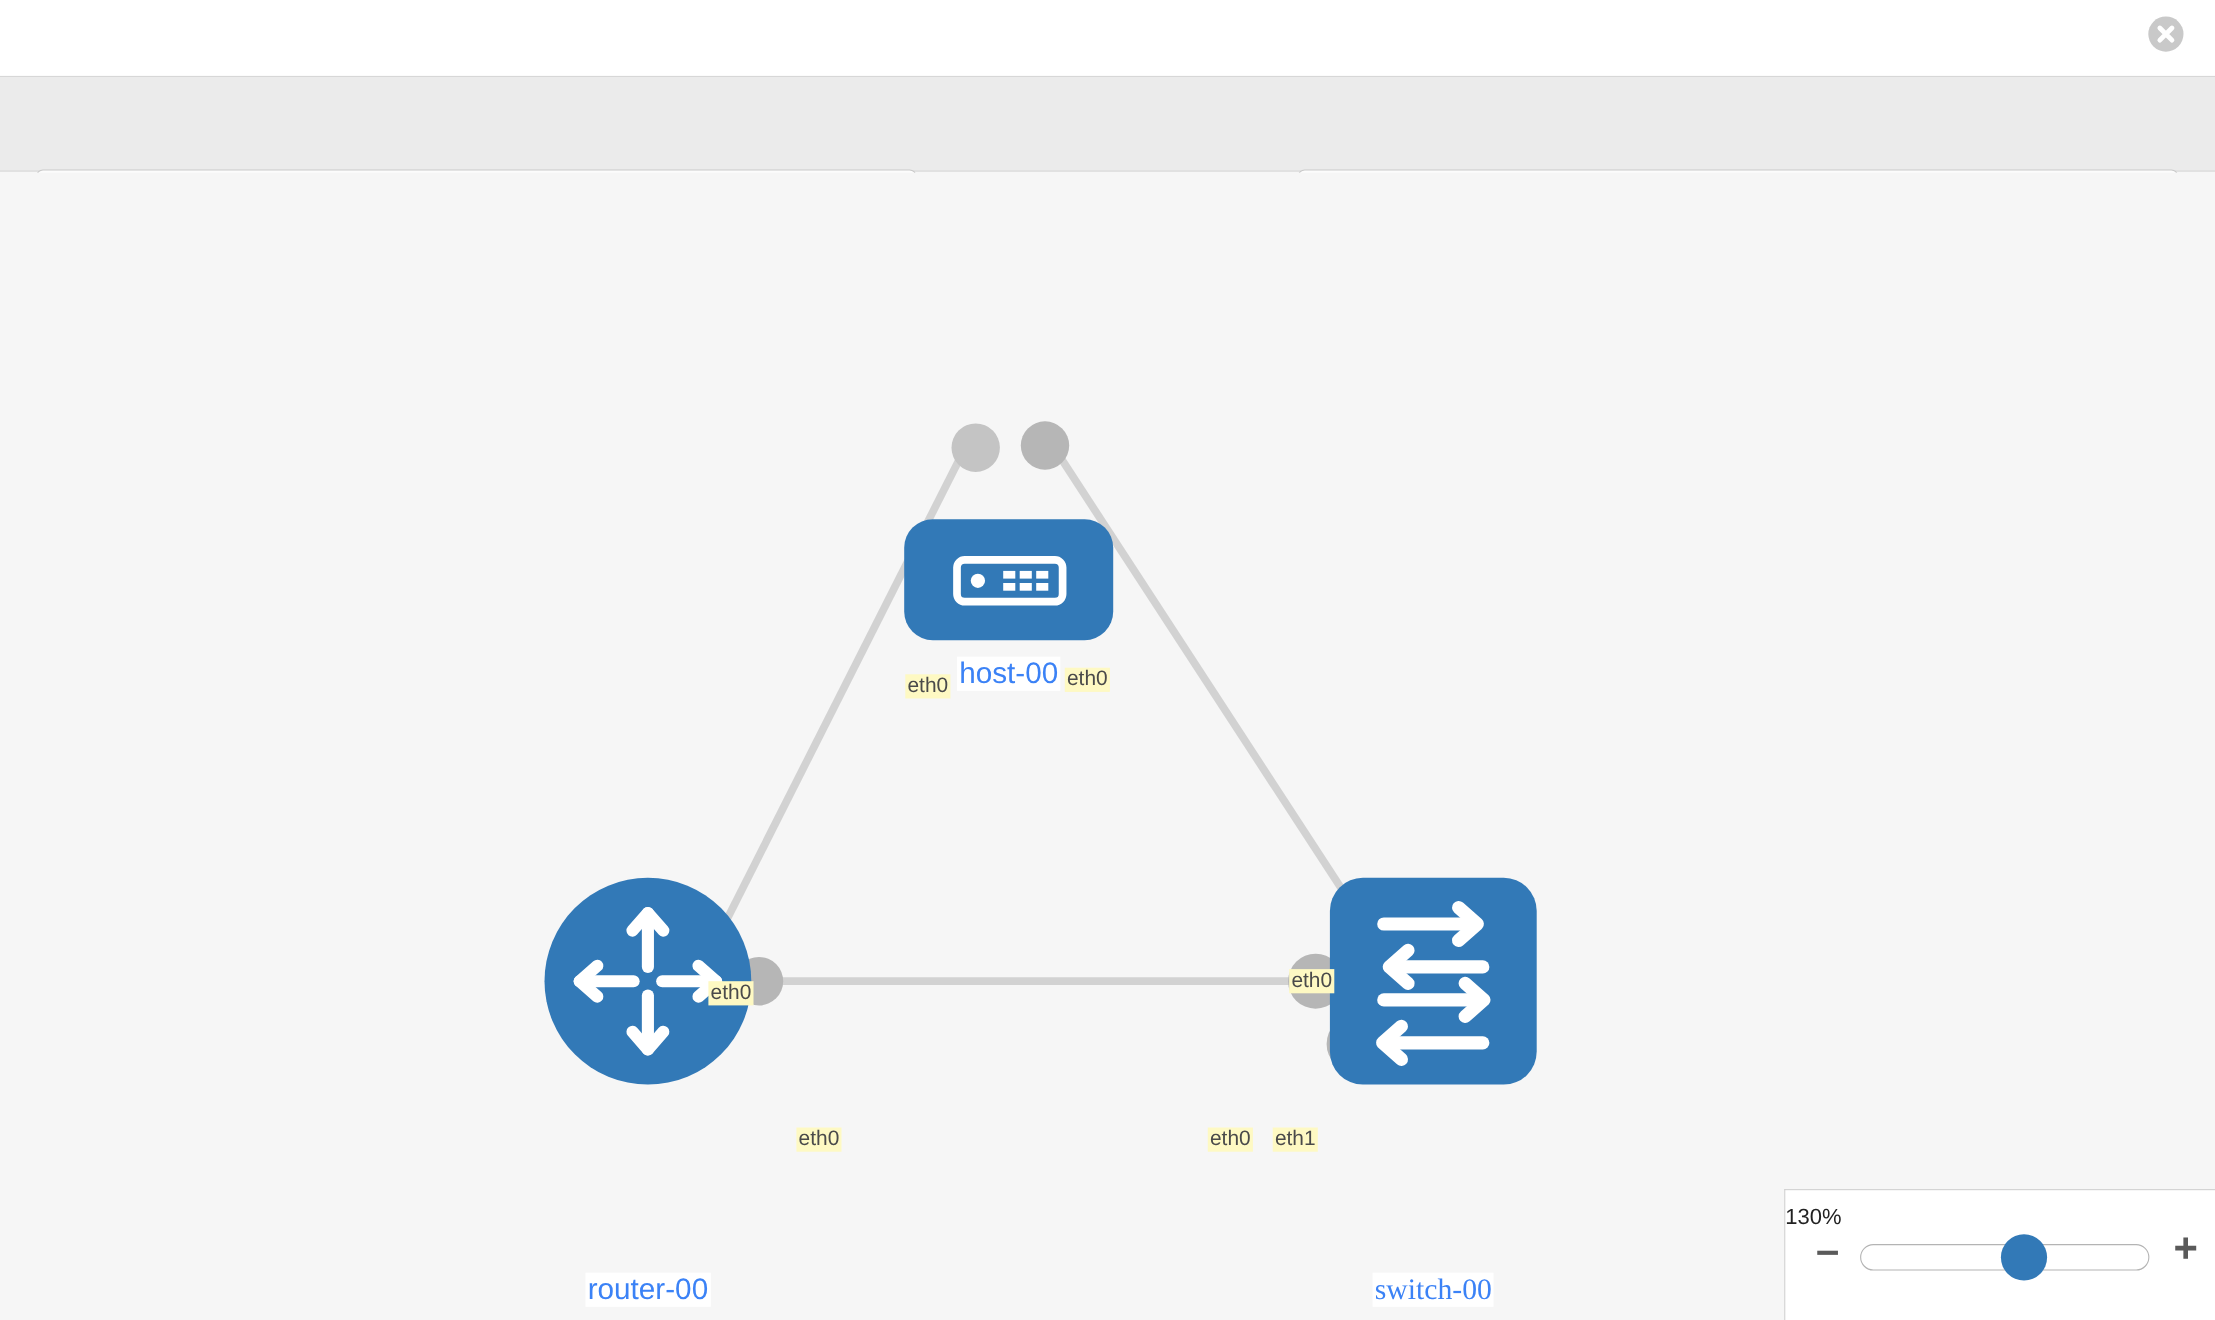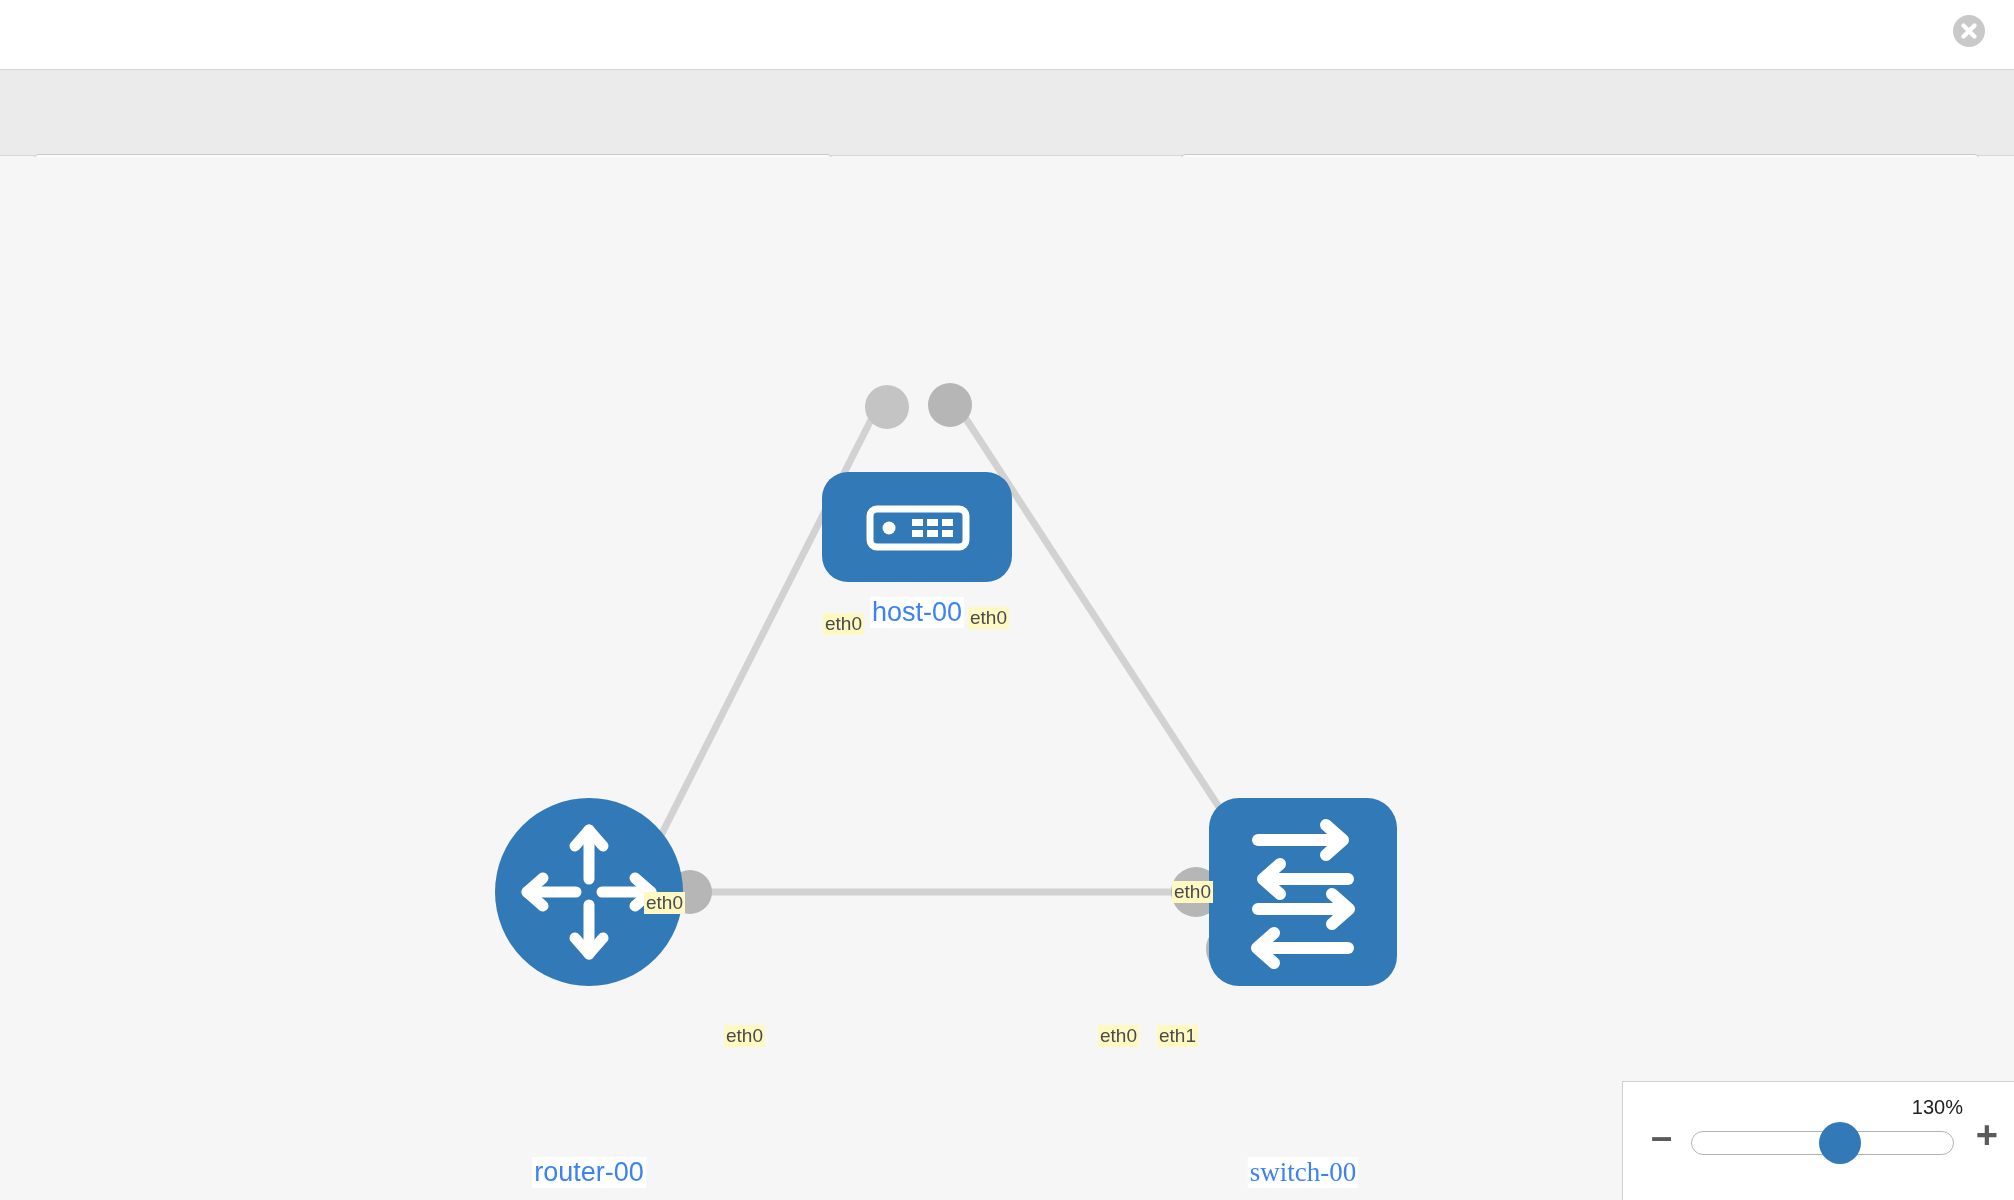--- a/index.html
+++ b/index.html
@@ -144,21 +144,21 @@
     left: 1622px; top: 1081px;
     width: 392px; height: 119px;
     background: #ffffff;
     border-left: 1px solid #d0d0d0;
     border-top: 1px solid #d0d0d0;
   }
   .zoom-pct {
     position: absolute;
     left: 0; top: 14px;
     width: 340px;
-    text-align: right;
+    text-align: left;
     font-size: 20px;
     color: #222;
   }
   .zoom-minus, .zoom-plus {
     position: absolute;
     color: #5a5a5a;
     font-size: 38px;
     line-height: 1;
     cursor: pointer;
     user-select: none;

